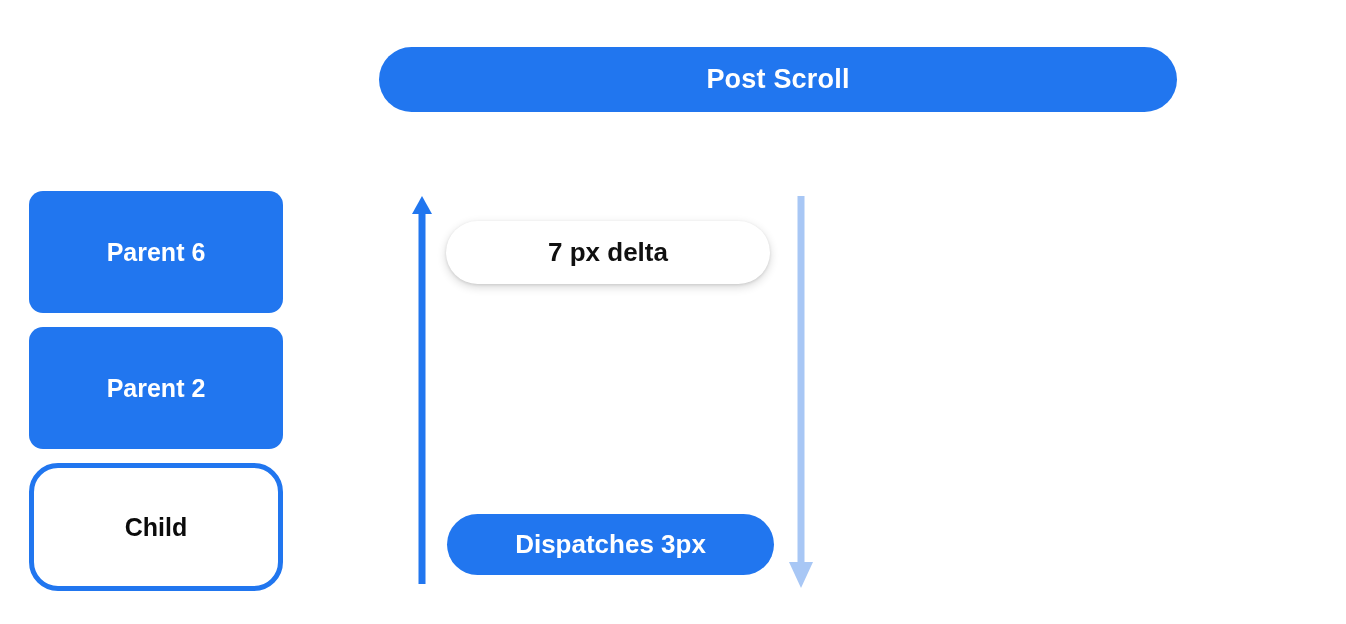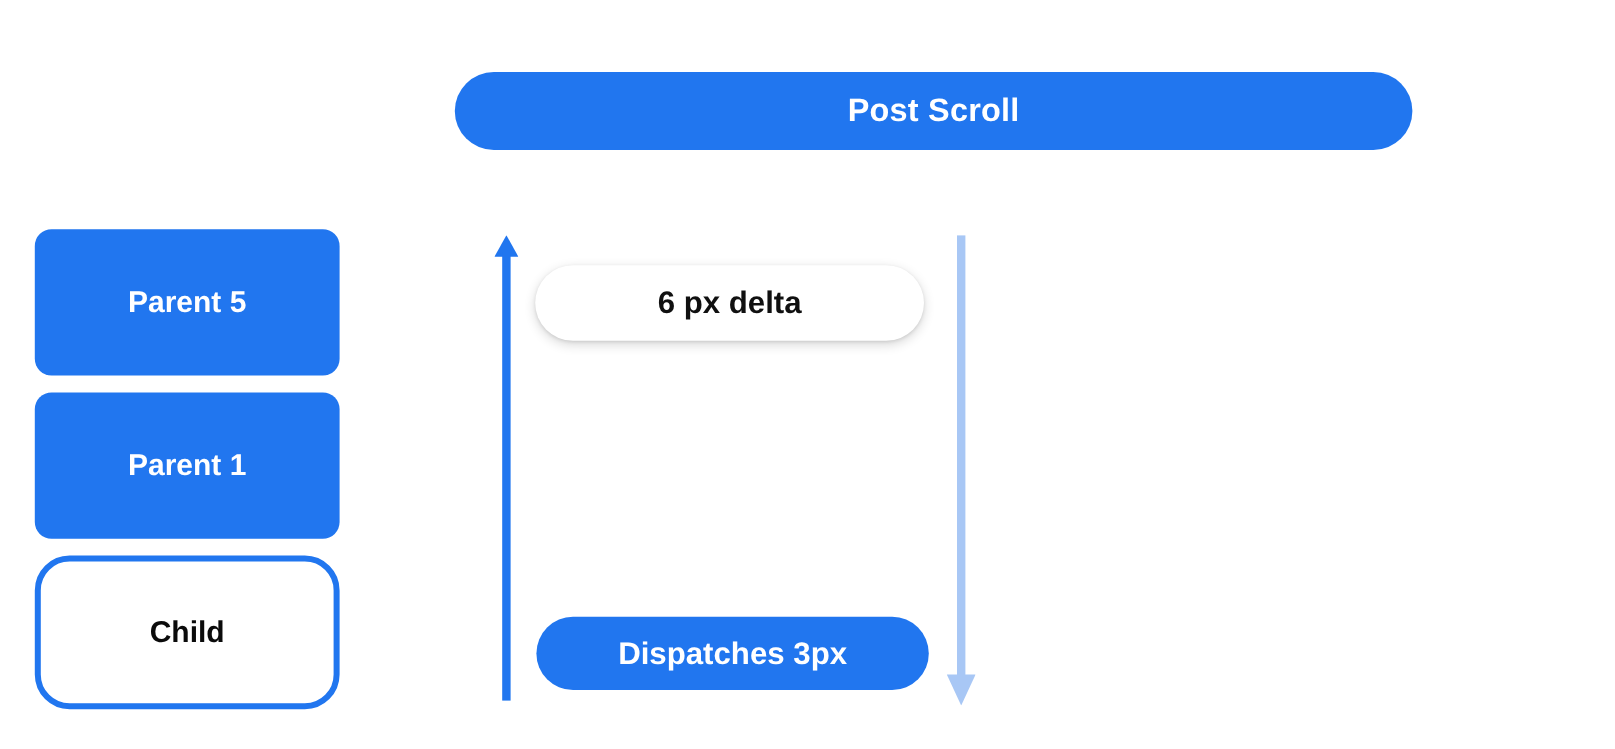--- a/index.html
+++ b/index.html
@@ -18,21 +18,21 @@
 
   .canvas {
     position: absolute;
     inset: 0;
   }
 
   
   .header-pill {
     position: absolute;
     left: 379px;
-    top: 60px;
+    top: 47px;
     width: 798px;
     height: 65px;
     background: #2176ef;
     border-radius: 33px;
     display: flex;
     align-items: center;
     justify-content: center;
   }
   .header-pill .label {
     color: #ffffff;
@@ -134,41 +134,41 @@
 <body>
 
 <div class="canvas">
 
   <div class="header-pill">
     <span class="label">Post Scroll</span>
   </div>
 
   <div class="box-stack">
     <div class="node-box filled">
-      <span>Parent 5</span>
+      <span>Parent 6</span>
     </div>
     <div class="node-box filled">
-      <span>Parent 1</span>
+      <span>Parent 2</span>
     </div>
     <div class="node-box outlined">
       <span>Child</span>
     </div>
   </div>
 
   <svg class="arrow arrow-up" viewBox="0 0 20 388">
     <polygon points="10,0 20,18 0,18" fill="#2176ef"></polygon>
     <rect x="6.5" y="14" width="7" height="374" fill="#2176ef"></rect>
   </svg>
 
   <svg class="arrow arrow-down" viewBox="0 0 24 392">
     <rect x="8.5" y="0" width="7" height="370" fill="#a8c7f5"></rect>
     <polygon points="12,392 24,366 0,366" fill="#a8c7f5"></polygon>
   </svg>
 
   <div class="delta-pill">
-    <span class="label">6 px delta</span>
+    <span class="label">7 px delta</span>
   </div>
 
   <div class="dispatch-pill">
     <span class="label">Dispatches 3px</span>
   </div>
 
 </div>
 
 </body></html>

